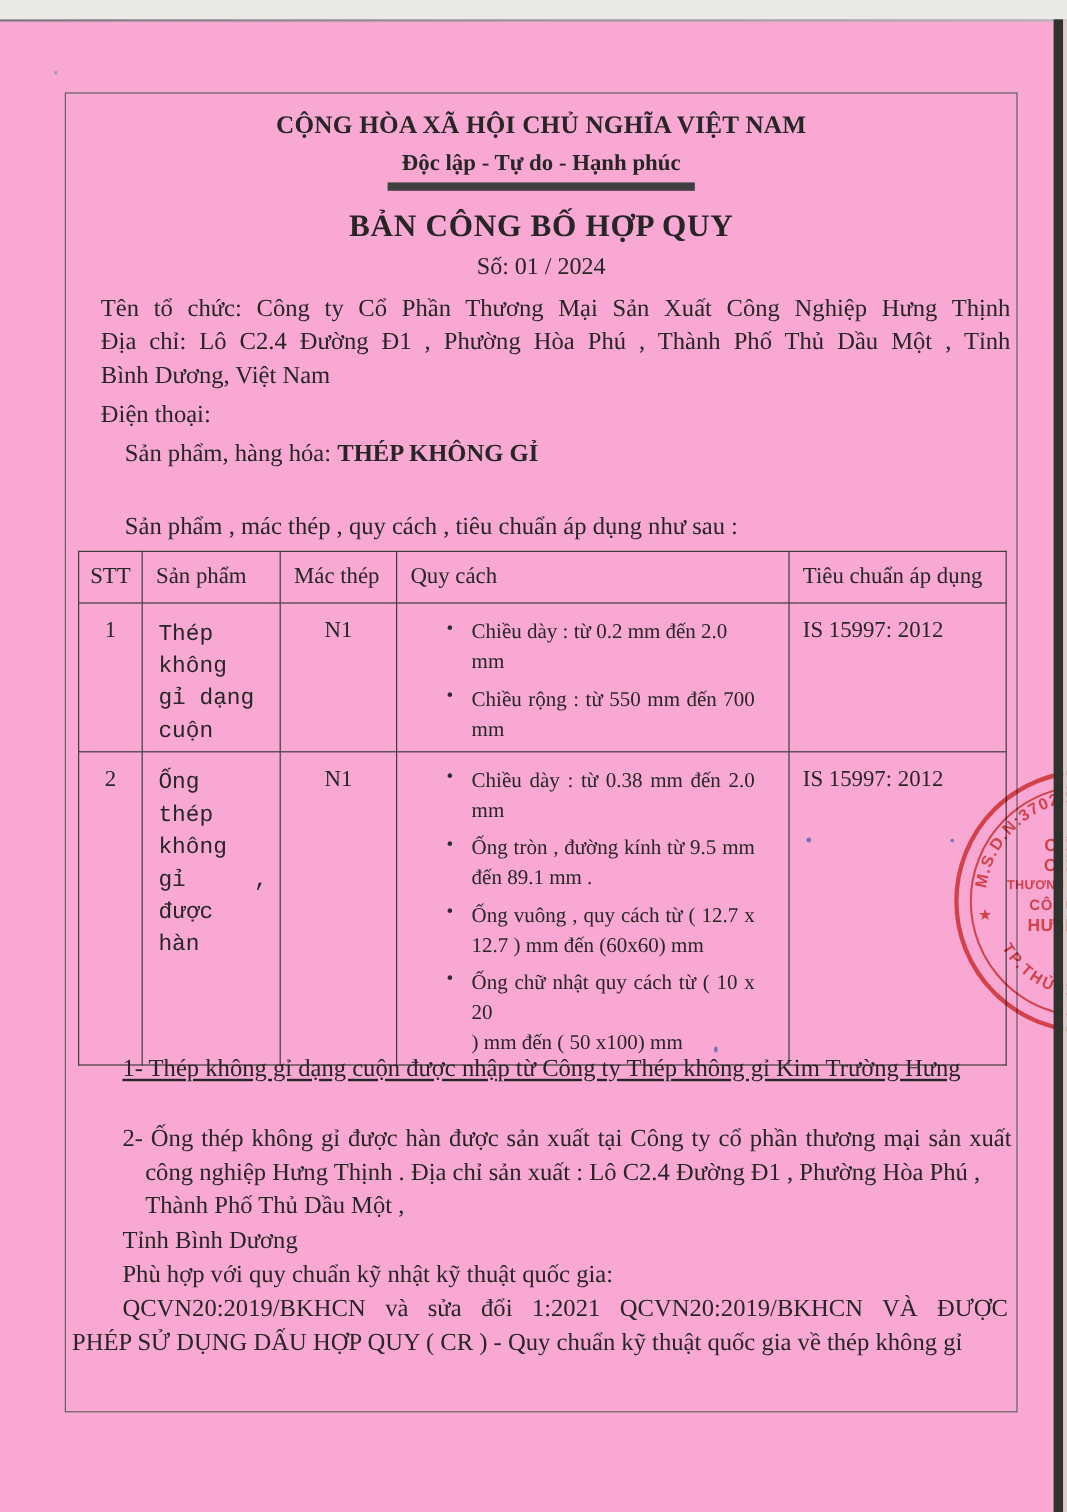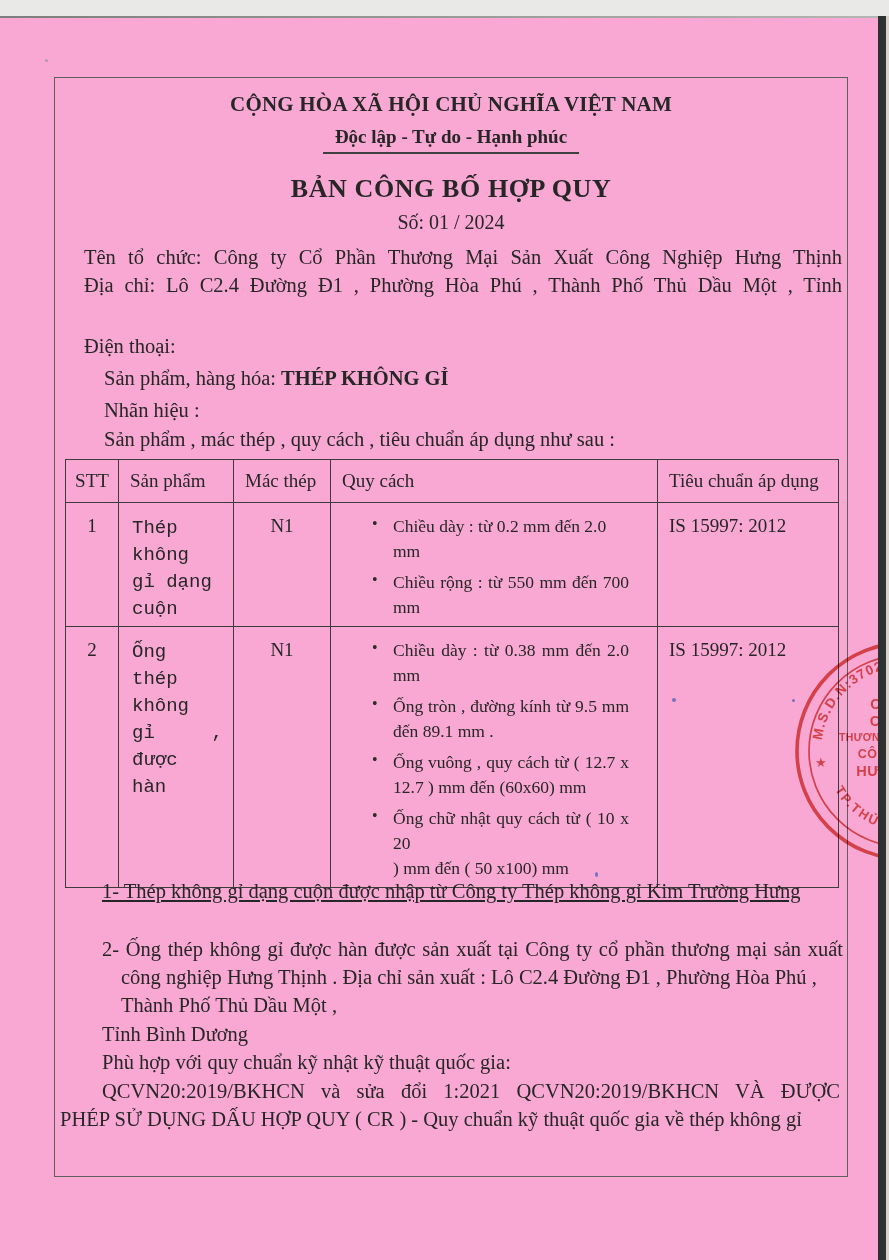--- a/index.html
+++ b/index.html
@@ -17,21 +17,21 @@
     background:#d8d3c6; z-index:6; }
   .bottom-strip { position:absolute; left:0; top:1253px; width:889px; height:7px;
     background:#c4c9ce; border-top:1px solid #99a1a9; z-index:6; }
   
   .frame { position:absolute; left:54px; top:61px; width:792px; height:1098px;
     border:1.6px solid #5f5f5f; background:transparent; }
   
   .hline { position:absolute; left:54px; width:794px; text-align:center; }
   .republic { top:76px; font-weight:bold; font-size:21px; letter-spacing:.2px; }
   .motto { top:110px; font-weight:bold; font-size:19px; }
-  .motto span { display:inline-block; border-bottom:2px solid #404040; padding:0 12px 4px; }
+  .motto span { display:inline-block; border-bottom:7px solid #404040; padding:0 12px 4px; }
   .doc-title { top:158px; font-weight:bold; font-size:26px; letter-spacing:.6px; }
   .doc-number { top:195px; font-size:20px; }
   
   .bl { position:absolute; left:84px; width:758px; font-size:20.5px; line-height:26px; white-space:nowrap; }
   .bl.jst { white-space:normal; text-align:justify; text-align-last:justify; }
   .bl.ind { left:104px; width:750px; }
   .bold { font-weight:bold; }
   
   .tblwrap { position:absolute; left:65px; top:443px; }
   table { border-collapse:collapse; table-layout:fixed; width:773px; }
@@ -72,23 +72,23 @@
 
   <div class="hline republic">CỘNG HÒA XÃ HỘI CHỦ NGHĨA VIỆT NAM</div>
   <div class="hline motto">
     <span>Độc lập - Tự do - Hạnh phúc</span>
   </div>
   <div class="hline doc-title">BẢN CÔNG BỐ HỢP QUY</div>
   <div class="hline doc-number">Số: 01 / 2024</div>
 
   <div class="bl jst" style="top:228px;">Tên tổ chức: Công ty Cổ Phần Thương Mại Sản Xuất Công Nghiệp Hưng Thịnh</div>
   <div class="bl jst" style="top:256px;">Địa chỉ: Lô C2.4 Đường Đ1 , Phường Hòa Phú , Thành Phố Thủ Dầu Một , Tỉnh</div>
+  <div class="bl" style="top:284px;">Bình Dương, Việt Nam</div>
   <div class="bl" style="top:317px;">Điện thoại:</div>
   <div class="bl ind" style="top:349px;"><span>Sản phẩm, hàng hóa: </span><span class="bold">THÉP KHÔNG GỈ</span></div>
-  <div class="bl ind" style="top:381px;">Nhãn hiệu :</div>
   <div class="bl ind" style="top:410px;">Sản phẩm , mác thép , quy cách , tiêu chuẩn áp dụng như sau :</div>
 
   <div class="tblwrap">
     <table>
       <colgroup>
         <col style="width:53px">
           <col style="width:115px">
           <col style="width:97px">
           <col style="width:327px">
           <col style="width:181px">

